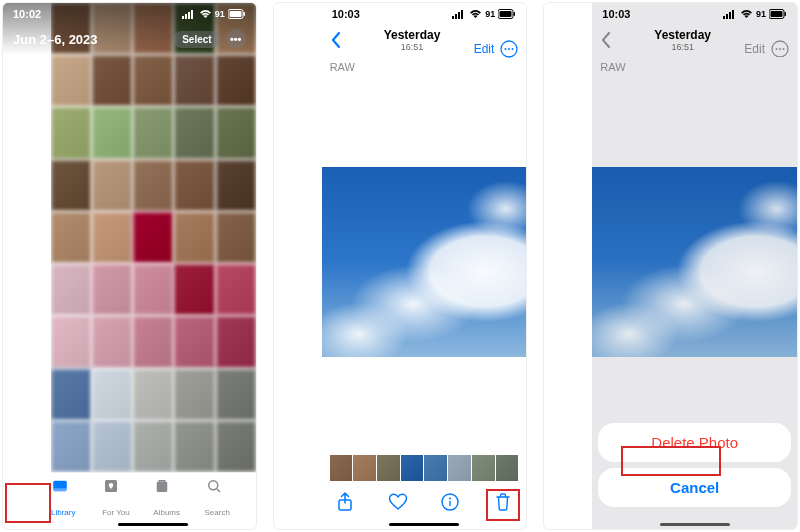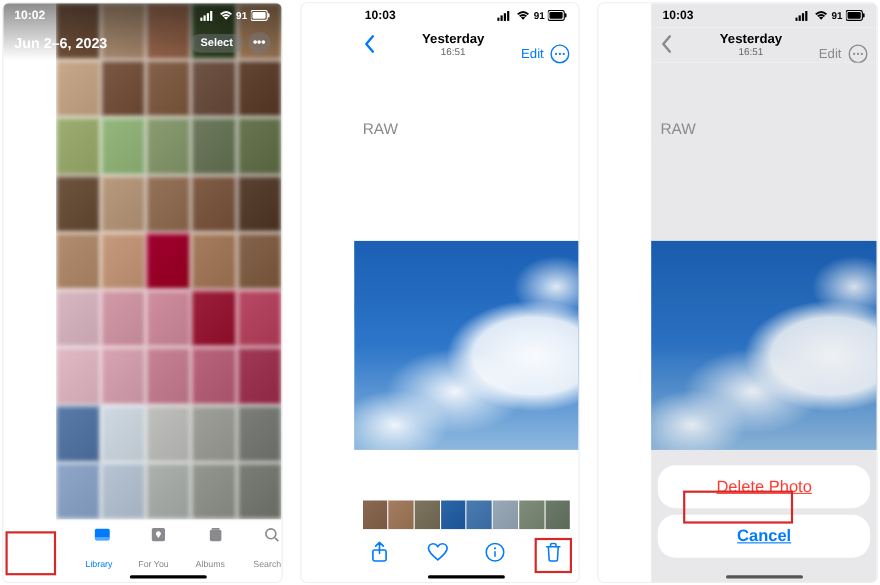--- a/index.html
+++ b/index.html
@@ -49,21 +49,21 @@
     color: #007aff;
   }
   .nav-back { width: 22px; }
   .nav-title { flex: 1; text-align: center; color: #000; font-weight:600; line-height:1.1;}
   .nav-title .sub { font-size: 9px; color: #666; font-weight:400; }
   .nav-actions { display:flex; align-items:center; gap:6px; width:46px; justify-content:flex-end;margin-top:15px;}
   .nav-actions span { font-size: 12px; font-weight:500;}
   .phone.dim .nav-actions, .phone.dim .nav-back svg path { color:#8a8a8e;}
   .phone.dim .nav-bar .nav-actions span { color:#8a8a8e;}
   .phone.dim .nav-back svg path { stroke:#8a8a8e;}
-  .raw-badge { font-size:14px; color:#8a8a8e; padding:4px 8px;margin-top:48px; }
+  .raw-badge { font-size:11px; color:#8a8a8e; padding:4px 8px; }
   .phone.dim .raw-badge-wrap { background:#e8e7ea;}
   
   .p1 .status-bar { color:#fff; }
   .p1 .header-row {
     display:flex; align-items:center; justify-content:space-between;
     padding: 4px 10px 6px 10px;
     color: #fff; font-size: 13px; font-weight:700;
   }
   .p1 .header-row .pill {
     background: rgba(120,120,128,.45); border-radius:12px; font-size:10px;
@@ -93,21 +93,21 @@
     font-size:11px; color:#555;
     align-items:center;
   }
   .segments .seg { flex:1; text-align:center; padding:5px 0; border-radius:14px;}
   .segments .seg.active { background:#d0d0d5; color:#222;}
   
   .tab-bar {
     display:flex; border-top:1px solid #eee;
     padding:4px 0 2px 0;
   }
-  .tab { flex:1; display:flex; flex-direction:column; align-items:flex-end; gap:13px;
+  .tab { flex:1; display:flex; flex-direction:column; align-items:flex-start; gap:13px;
     font-size:8px; color:#8a8a8e;}
   .tab svg { width:18px; height:18px;}
   .tab.active { color:#007aff;}
   .home-ind { height:3px; width:70px; background:#000; border-radius:3px; margin:4px auto 3px;}
   .phone.dim .home-ind{background:#555;}
   
   .photo-wrap { flex:1; display:flex; flex-direction:column;}
   .phone.dim .photo-wrap { background:#e8e7ea;}
   .sky {
     height:190px;
@@ -128,21 +128,21 @@
   .toolbar2 {
     display:flex; padding:6px 12px; align-items:center; justify-content:space-between;
     color:#007aff;
   }
   .toolbar2 .ic { width:22px; height:22px; display:flex;align-items:center;justify-content:center;}
   
   .sheet-backdrop { flex:1;}
   .sheet { padding:6px;}
   .sheet .row {
     background:#fff; border-radius:16px; text-align:center;
-    padding:11px 0; font-size:15px; margin-bottom:6px;text-decoration:underline;
+    padding:11px 0; font-size:15px; margin-bottom:6px;
   }
   .sheet .del { color:#ff3b30;}
   .sheet .cancel { color:#007aff; font-weight:600;}
   .red-highlight { position:absolute; border:2px solid #d62828; }
 </style>
 </head>
 <body>
 
 <div class="phone p1">
   <div class="header-wrap">

